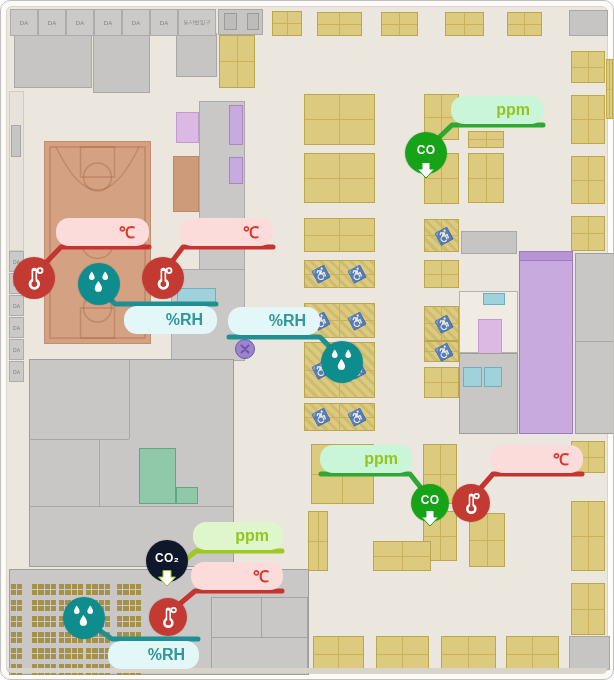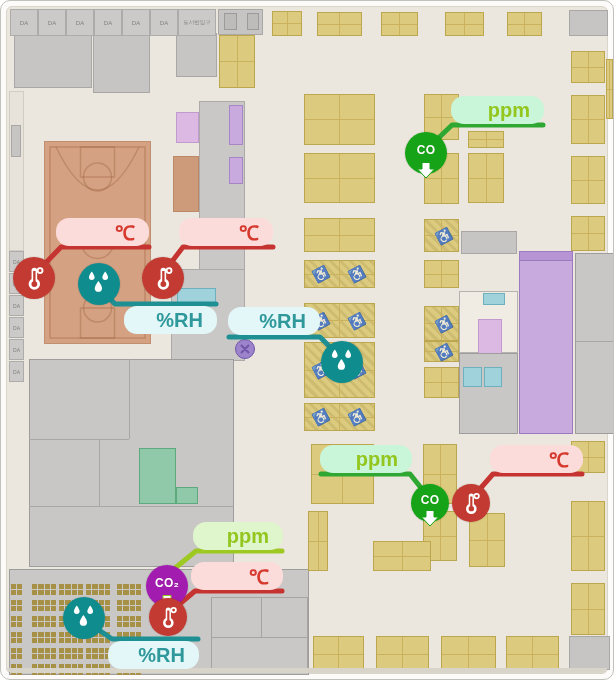--- a/index.html
+++ b/index.html
@@ -16,21 +16,21 @@
   .desk{position:absolute;box-sizing:border-box;border:1px solid #BCA64E;
         background:linear-gradient(#C9B25B,#C9B25B) 50% 0/1px 100% no-repeat,
                    linear-gradient(#C9B25B,#C9B25B) 0 50%/100% 1px no-repeat,#DCCB7E;}
   .desk.wc{background:linear-gradient(#C9B25B,#C9B25B) 50% 0/1px 100% no-repeat,
                       linear-gradient(#C9B25B,#C9B25B) 0 50%/100% 1px no-repeat,
                       repeating-linear-gradient(45deg,rgba(120,95,35,.14) 0 3px,transparent 3px 7px),#DCCB7E;}
   .wcic{position:absolute;color:rgba(100,85,40,.72);transform:rotate(-28deg);font-size:13px;line-height:1;}
   .seatgrp{position:absolute;display:grid;gap:1px;}
   .seatgrp i{background:#A79146;display:block;}
   .bubble{position:absolute;border-radius:13px;display:flex;align-items:center;justify-content:flex-end;
-          padding-right:14px;box-sizing:border-box;font-weight:bold;font-size:20px;z-index:45;}
+          padding-right:14px;box-sizing:border-box;font-weight:bold;font-size:16px;z-index:45;}
   .scircle{position:absolute;border-radius:50%;display:flex;align-items:center;justify-content:center;
            flex-direction:column;color:#fff;z-index:50;box-shadow:0 0 0 1px rgba(0,0,0,.06);}
   .scircle .gastxt{font-weight:bold;font-size:12px;line-height:1;margin-top:-7px;letter-spacing:.2px;text-shadow:0 0 1px rgba(0,0,0,.15);}
   .scircle svg.arrow{position:absolute;bottom:-5px;left:50%;transform:translateX(-50%);}
   #connectors{position:absolute;inset:0;z-index:40;pointer-events:none;}
   #courtsvg{position:absolute;z-index:6;}
   .cell-sm{position:absolute;background:#CBCAC8;border:1px solid #ADACAA;box-sizing:border-box;}
   .cell-sm span{position:absolute;inset:0;display:flex;align-items:center;justify-content:center;color:#82817F;}
   #xmarker{position:absolute;z-index:38;border-radius:50%;background:#9D83CB;border:1px solid #7B5FAE;display:flex;align-items:center;justify-content:center;}
 </style>
@@ -541,21 +541,21 @@
         <div class="scircle" style="left: 445px; top: 477px; width: 38px; height: 38px; background: rgb(194, 58, 49);">
           <svg width="26" height="26" viewBox="0 0 24 24">
             <circle cx="17.2" cy="5.6" r="2.1" fill="none" stroke="#fff" stroke-width="1.6"></circle>
             <rect x="9.9" y="3.2" width="4.8" height="11.5" rx="2.4" fill="#fff"></rect>
             <circle cx="12.3" cy="17.2" r="4.9" fill="#fff"></circle>
             <circle cx="12.3" cy="17.2" r="2.5" fill="#C23A31"></circle>
             <rect x="11.3" y="6" width="2" height="9.5" fill="#C23A31"></rect>
           </svg>
         </div>
         <div class="bubble" style="left: 186px; top: 515px; width: 90px; height: 28px; background: rgb(223, 245, 203); color: rgb(147, 198, 30);">ppm</div>
-        <div class="scircle" style="left: 139px; top: 558px; width: 42px; height: 42px; background: #a21caf;">
+        <div class="scircle" style="left: 139px; top: 533px; width: 42px; height: 42px; background: #0f172a;">
           <span class="gastxt">CO₂</span>
           <svg width="20" height="17" viewBox="0 0 20 17" class="arrow">
             <path d="M6 0.5 h8 v6.5 h4.5 L10 16 1.5 7 H6 Z" fill="#fff" stroke="#97C41F" stroke-width="1"></path>
           </svg>
         </div>
         <div class="bubble" style="left: 184px; top: 555px; width: 92px; height: 28px; background: rgb(252, 220, 219); color: rgb(214, 57, 46);">℃</div>
         <div class="scircle" style="left: 142px; top: 591px; width: 38px; height: 38px; background: rgb(194, 58, 49);">
           <svg width="26" height="26" viewBox="0 0 24 24">
             <circle cx="17.2" cy="5.6" r="2.1" fill="none" stroke="#fff" stroke-width="1.6"></circle>
             <rect x="9.9" y="3.2" width="4.8" height="11.5" rx="2.4" fill="#fff"></rect>

